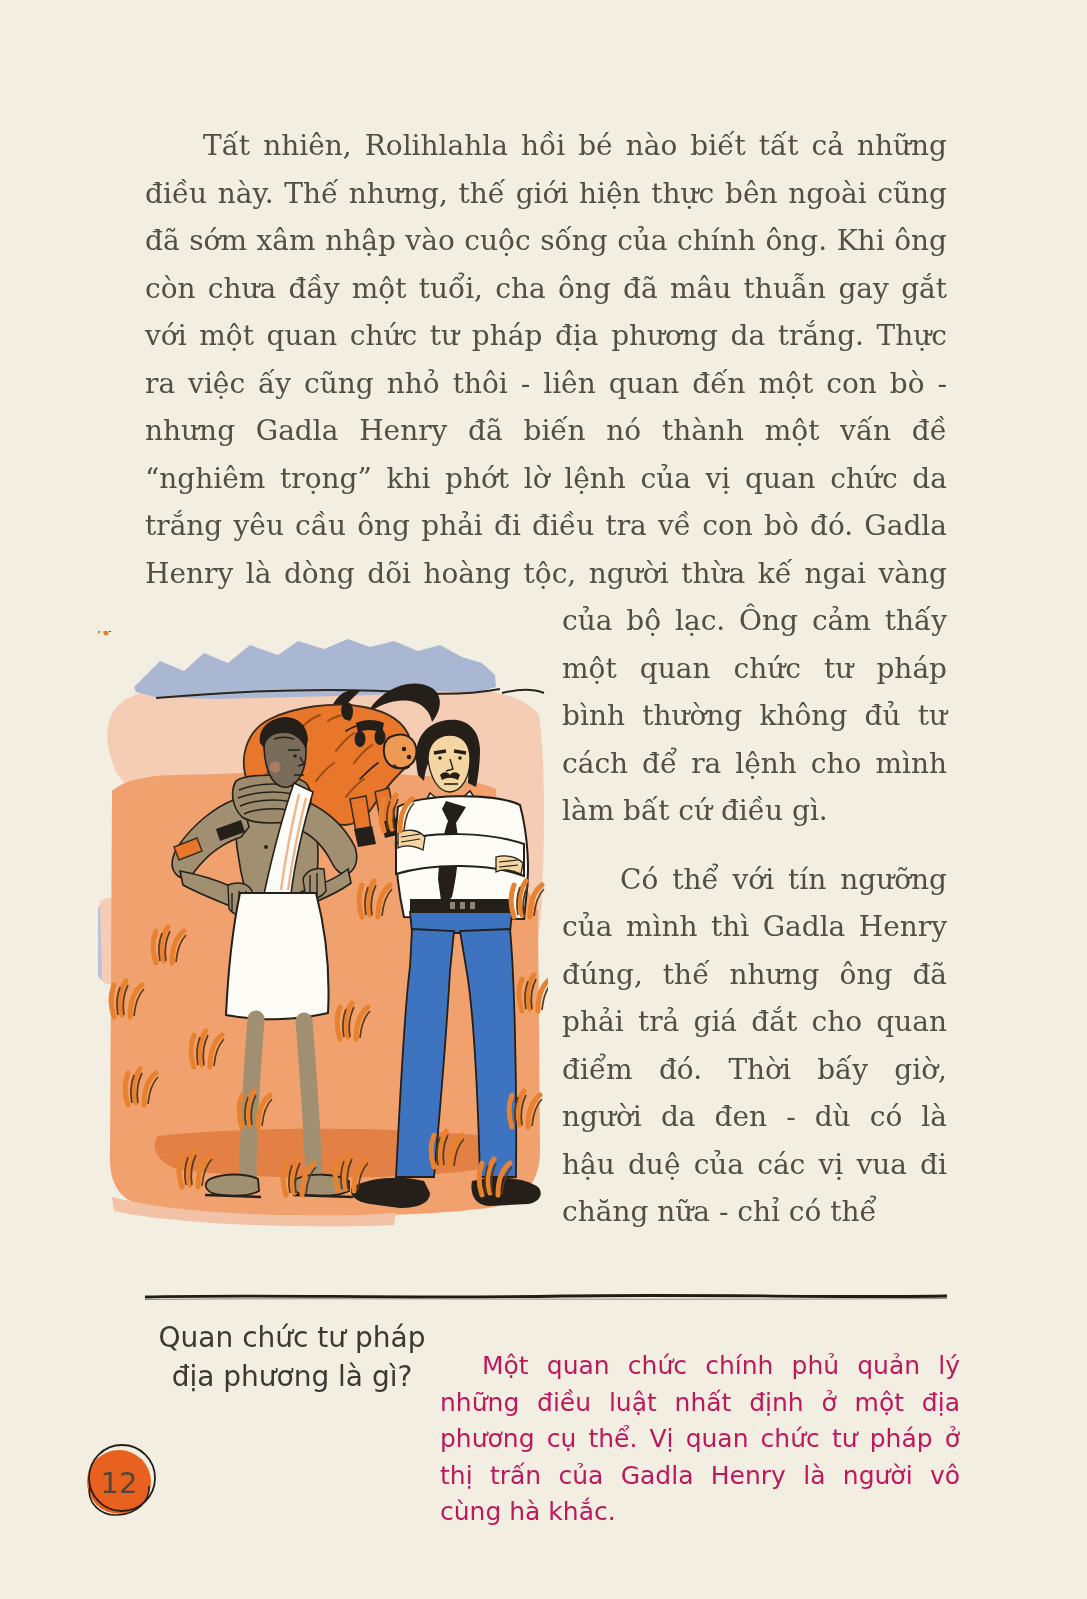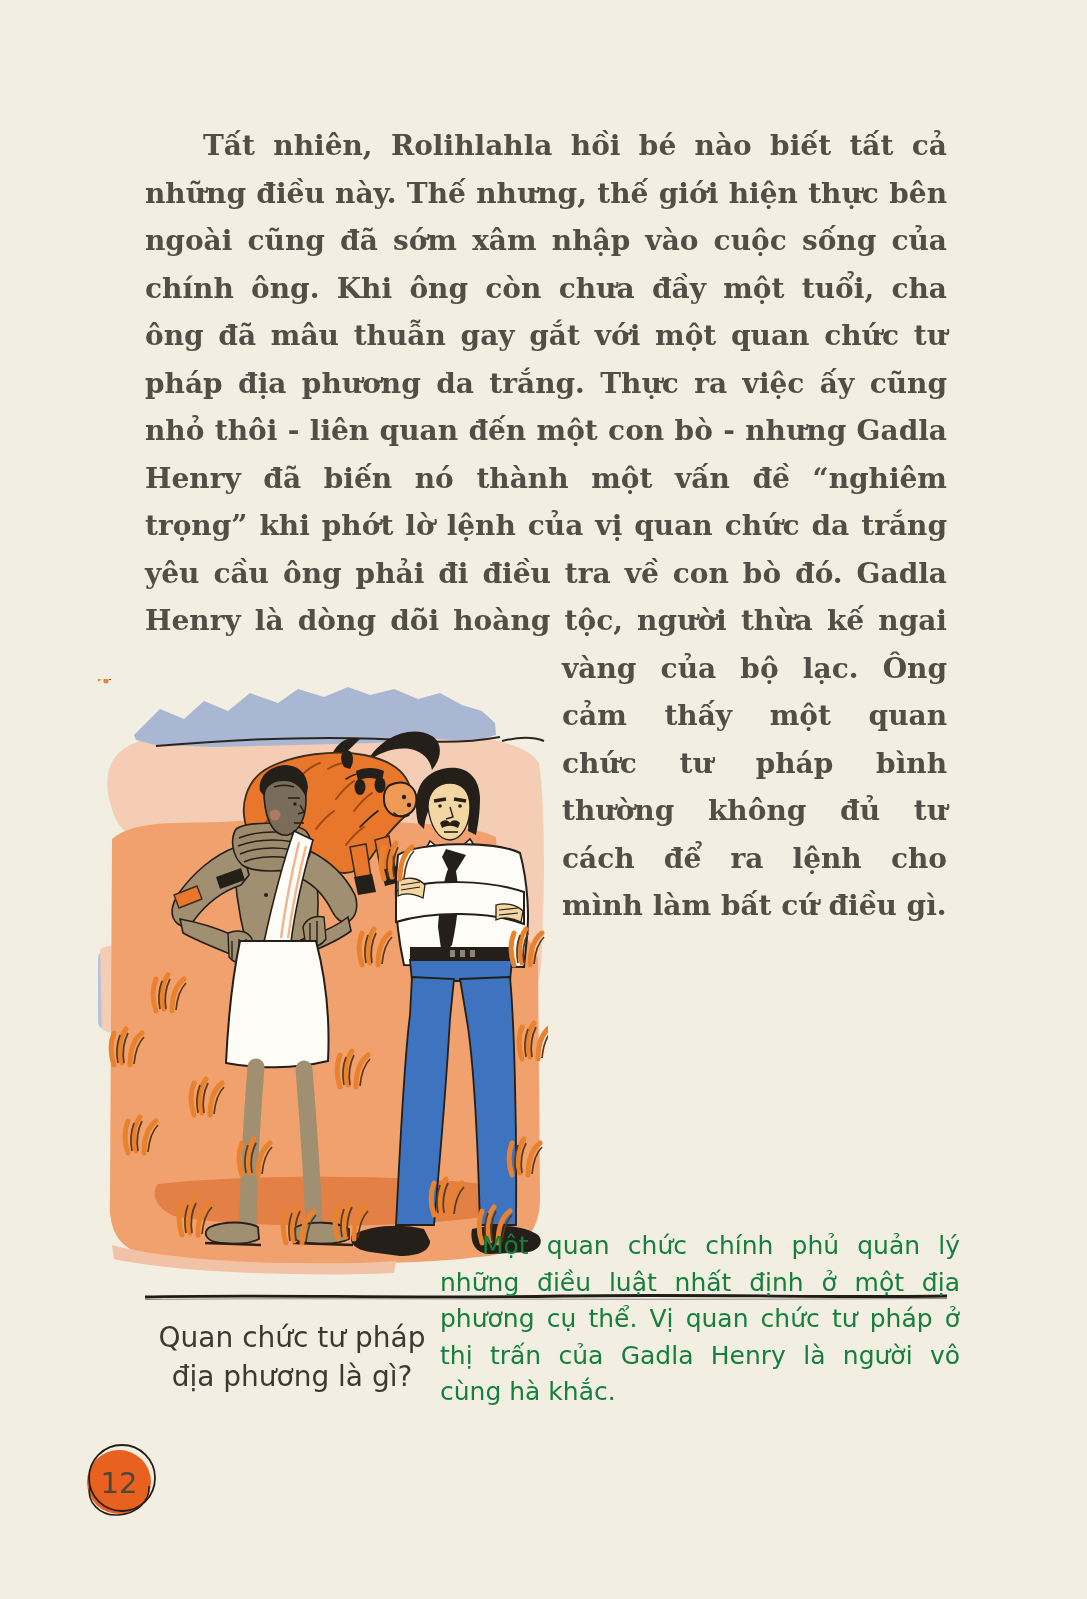--- a/index.html
+++ b/index.html
@@ -8,38 +8,38 @@
     background:#f3eee2;
     position:relative;
     overflow:hidden;
     font-family:"DejaVu Serif", serif;
   }
   .text-main{
     position:absolute;left:145px;top:122px;width:802px;
     color:#524e46;font-size:28px;line-height:47.5px;
     text-align:justify;
   }
-  .text-main p{margin:0;text-indent:58px;font-weight:bold;}
+  .text-main p{margin:0;text-indent:58px;}
   .text-main p.para2{margin-top:21px;}
   .illu-float{
     float:left;width:450px;height:612px;
     margin:34px 14px 0 -47px;
   }
   .illu-float svg{display:block;width:450px;height:612px;}
   .divider{position:absolute;left:143px;top:1287px;width:806px;height:10px;}
   .note-question{
     position:absolute;left:148px;top:1318px;width:288px;
     font-family:"DejaVu Sans", sans-serif;
     font-size:28px;line-height:39px;color:#3c3933;
     text-align:center;
   }
   .note-answer{
-    position:absolute;left:440px;top:1228px;width:520px;
+    position:absolute;left:440px;top:1348px;width:520px;
     font-family:"DejaVu Sans", sans-serif;
-    font-size:25px;line-height:36.5px;color:#15803d;
+    font-size:25px;line-height:36.5px;color:#be185d;
     text-align:justify;text-indent:42px;
   }
   .page-badge{position:absolute;left:76px;top:1436px;width:88px;height:88px;}
   .page-badge text{
     font-family:"DejaVu Sans", sans-serif;font-size:29px;fill:#4c473d;
   }
 </style>
 </head>
 <body>
 
@@ -215,20 +215,21 @@
       <use href="#tuft" x="432" y="378"></use>
       <use href="#tuft" x="422" y="494"></use>
       <use href="#tuft" x="92" y="554"></use>
       <use href="#tuft" x="248" y="558"></use>
       <use href="#tuft" x="196" y="562"></use>
       <use href="#tuft" x="392" y="562"></use>
       <use href="#tuft" x="24" y="384"></use>
     </g>
   </svg>
       </span><span>thừa kế ngai vàng của bộ lạc. Ông cảm thấy một quan chức tư pháp bình thường không đủ tư cách để ra lệnh cho mình làm bất cứ điều gì.</span></p>
+  <p class="para2">Có thể với tín ngưỡng của mình thì Gadla Henry đúng, thế nhưng ông đã phải trả giá đắt cho quan điểm đó. Thời bấy giờ, người da đen - dù có là hậu duệ của các vị vua đi chăng nữa - chỉ có thể</p>
 </div>
 
 <div class="divider">
   <svg width="806" height="10" viewBox="0 0 806 10" xmlns="http://www.w3.org/2000/svg">
     <path d="M2,5 C120,2 260,7 420,4 C560,2 700,6 804,4" stroke="#1f1c16" stroke-width="2.8" fill="none"></path>
     <path d="M2,7.5 C200,5.5 420,8.5 804,6.5" stroke="#1f1c16" stroke-width="0.9" fill="none" opacity="0.55"></path>
   </svg>
 </div>
 
 <div class="note-question">Quan chức tư pháp địa phương là gì?</div>

